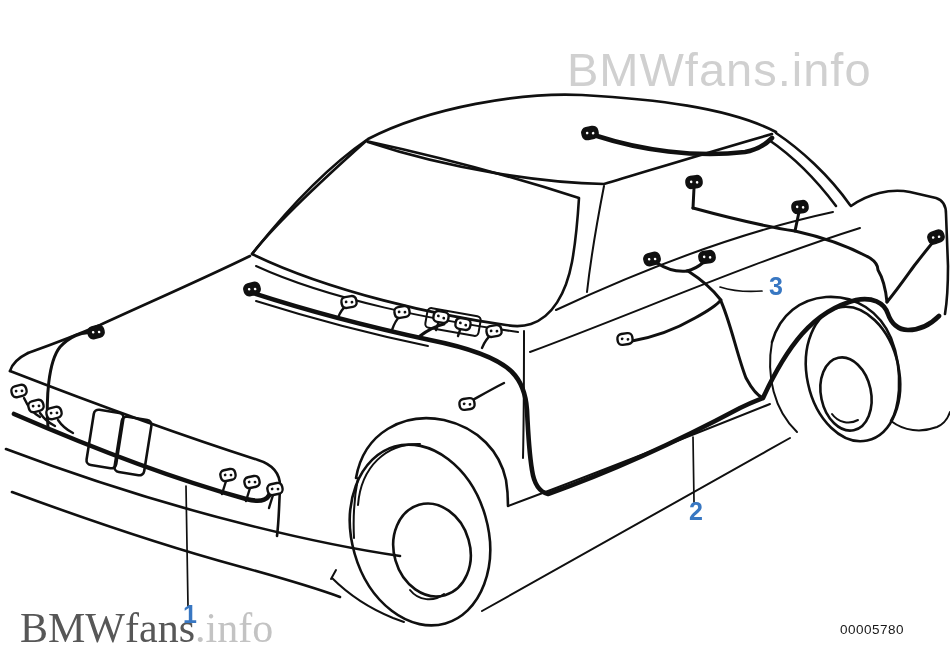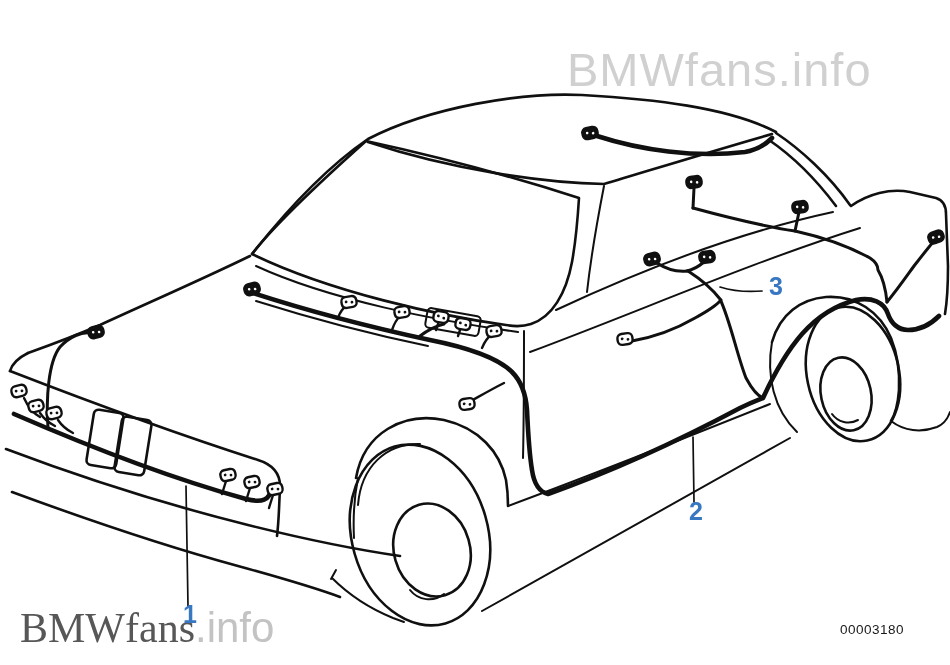--- a/index.html
+++ b/index.html
@@ -22,21 +22,21 @@
   .s-stub{stroke-width:2.4}
   .s-leader{stroke-width:1.7}
   .wm-top{
     position:absolute;left:567px;top:42px;font-size:47px;letter-spacing:1px;
     color:var(--watermark-top);white-space:nowrap;z-index:1;
   }
   .wm-bottom{
     position:absolute;left:20px;top:604px;font-size:42px;white-space:nowrap;z-index:1;
   }
   .wm-bottom .wm-dark{color:var(--watermark-dark);font-family:Liberation Serif, serif;}
-  .wm-bottom .wm-light{color:var(--watermark-light);}
+  .wm-bottom .wm-light{color:var(--watermark-light);font-family:Liberation Serif, serif;}
   .image-number{
     position:absolute;left:840px;top:622px;font-size:13.5px;letter-spacing:.5px;
     color:#181818;z-index:2;
   }
   .callout{
     position:absolute;font-weight:bold;font-size:25px;color:var(--accent);z-index:3;
     cursor:pointer;line-height:1;
   }
   .callout-1{left:183px;top:602px}
   .callout-2{left:689px;top:499px}
@@ -177,14 +177,14 @@
       <path class="s-leader" d="M720,287 C736,292 750,292 762,291"></path>
     </g>
   </svg>
 
   <div class="callout callout-1">1</div>
   <div class="callout callout-2">2</div>
   <div class="callout callout-3">3</div>
 
   <div class="wm-bottom"><span class="wm-dark">BMWfans</span><span class="wm-light">.info</span></div>
 
-  <div class="image-number">00003180</div>
+  <div class="image-number">00005780</div>
 </div>
 
 </body></html>

